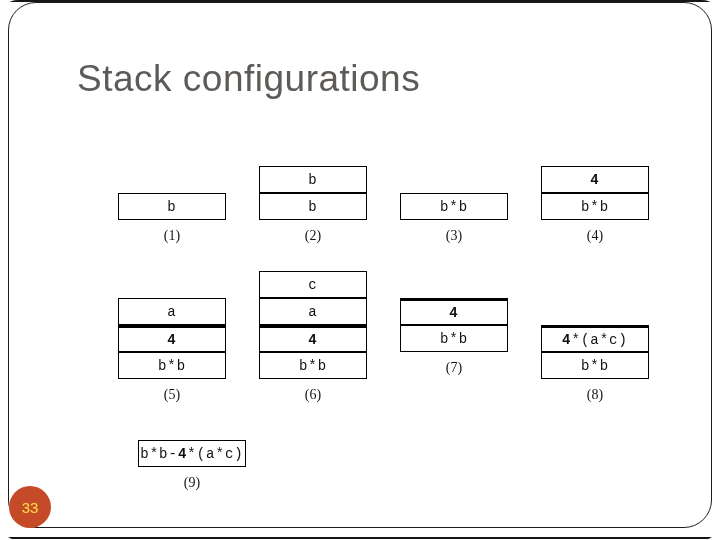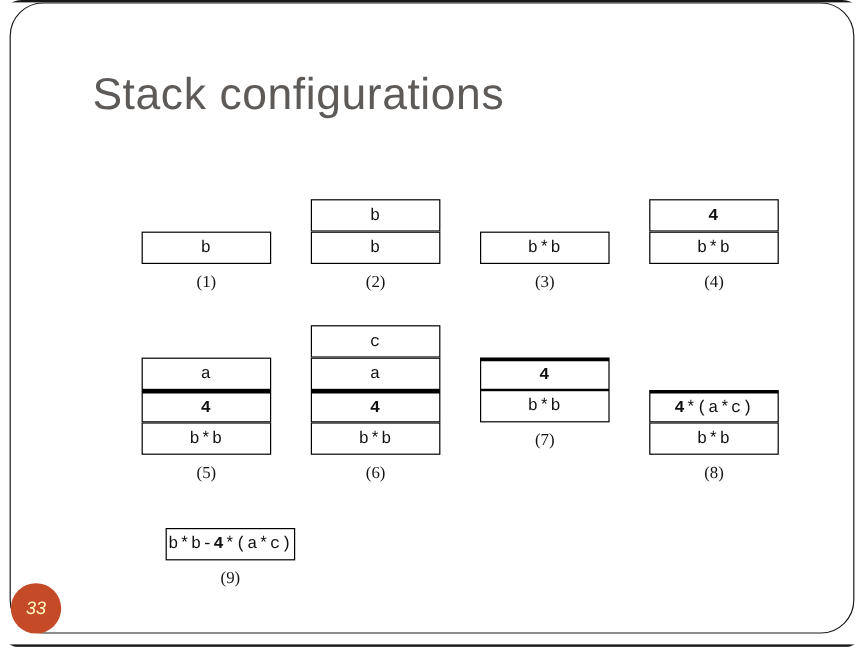--- a/index.html
+++ b/index.html
@@ -88,23 +88,22 @@
     position: absolute;
     left: 9px;
     top: 486px;
     width: 42px;
     height: 42px;
     border-radius: 50%;
     display: flex;
     align-items: center;
     justify-content: center;
     font-size: 15px;
-    color: #fef9c3;
+    color: #fde047;
     z-index: 5;
-    font-style: italic;
   }
 </style>
 </head>
 <body>
 
 <div class="slide">
   <div class="edge-line edge-top"></div>
   <div class="slide-border"></div>
 
   <div class="page-title">Stack configurations</div>

